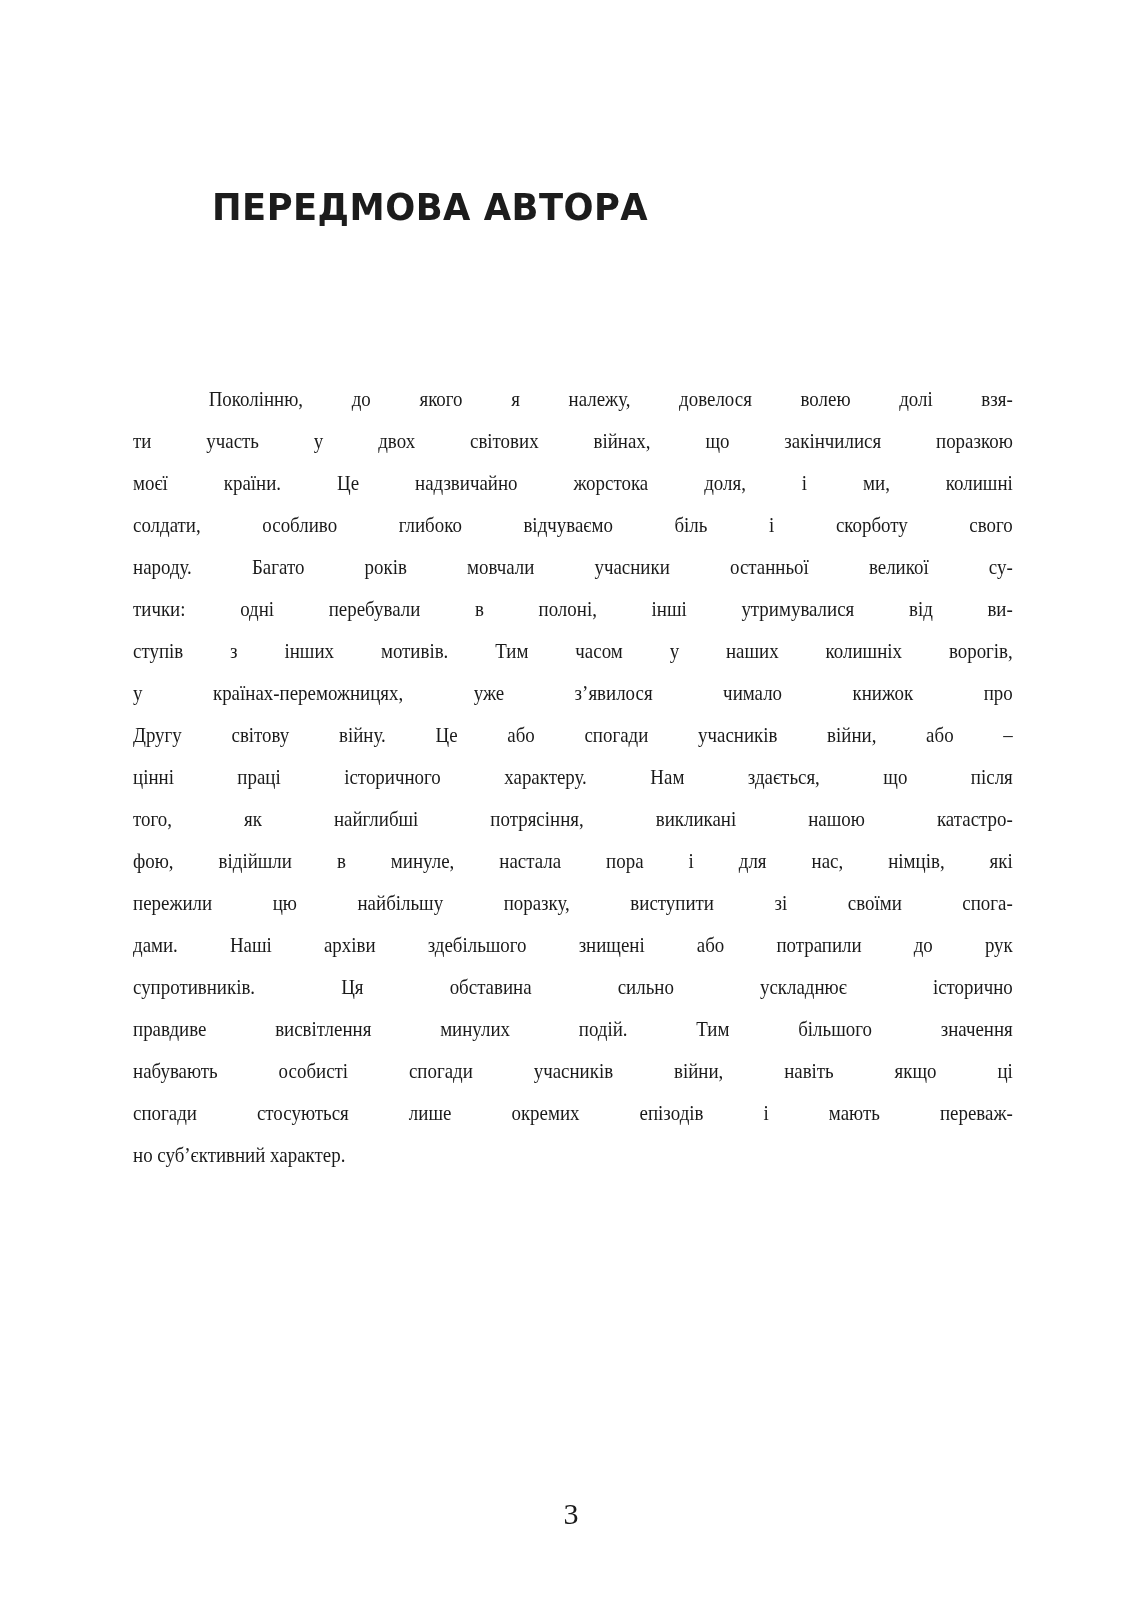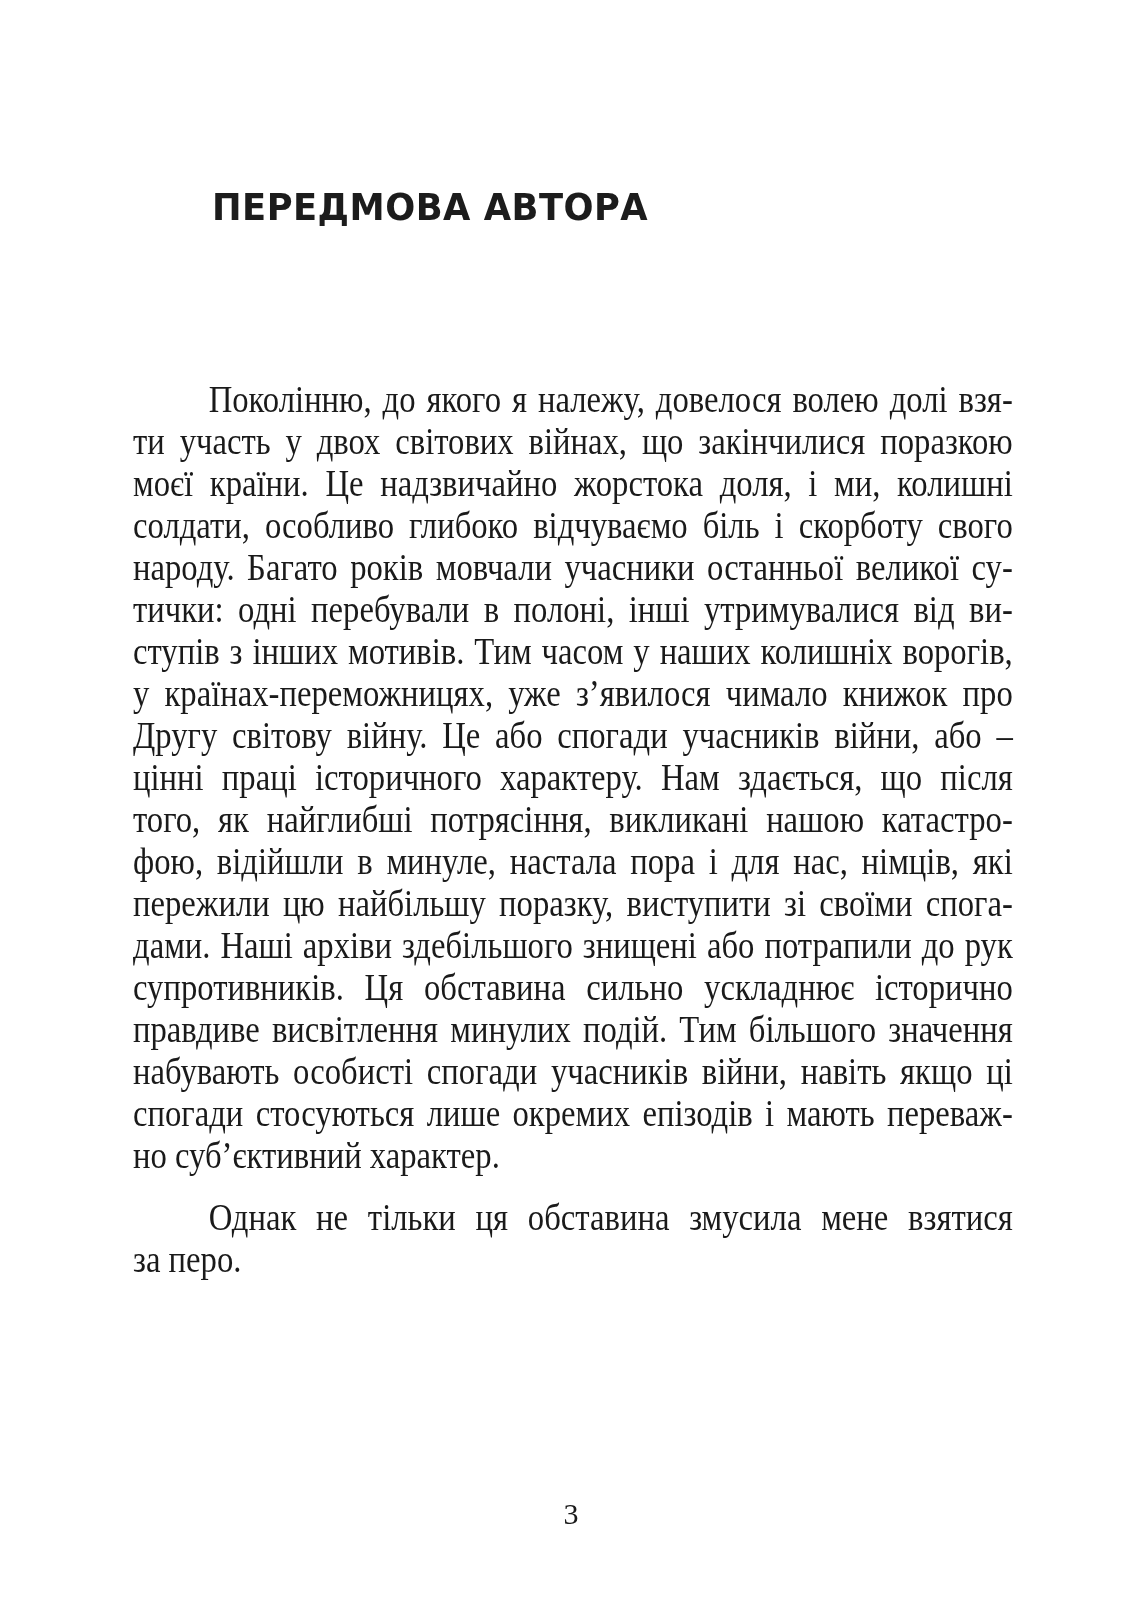--- a/index.html
+++ b/index.html
@@ -34,21 +34,21 @@
       margin: 0;
       transform: scaleX(0.93);
       transform-origin: left top;
     }
     .body-text {
       position: absolute;
       left: 133px;
       top: 378px;
       width: 880px;
       font-family: "Liberation Serif", serif;
-      font-size: 38px;
+      font-size: 22px;
       color: #1a1a1a;
     }
     .line {
       display: block;
       height: 42px;
       line-height: 42px;
       white-space: nowrap;
       text-align: justify;
       text-align-last: justify;
       transform: scaleX(0.86);
@@ -99,21 +99,17 @@
       <span class="line">фою, відійшли в минуле, настала пора і для нас, німців, які</span>
       <span class="line">пережили цю найбільшу поразку, виступити зі своїми спога-</span>
       <span class="line">дами. Наші архіви здебільшого знищені або потрапили до рук</span>
       <span class="line">супротивників. Ця обставина сильно ускладнює історично</span>
       <span class="line">правдиве висвітлення минулих подій. Тим більшого значення</span>
       <span class="line">набувають особисті спогади учасників війни, навіть якщо ці</span>
       <span class="line">спогади стосуються лише окремих епізодів і мають переваж-</span>
       <span class="line last">но суб’єктивний характер.</span>
     </div>
     <span class="gap"></span>
-    <div>
-      <span class="line indent">Однак не тільки ця обставина змусила мене взятися</span>
-      <span class="line last">за перо.</span>
-    </div>
     <span class="gap"></span>
   </div>
 
   <div class="page-number">3</div>
 </div>
 
 </body></html>

